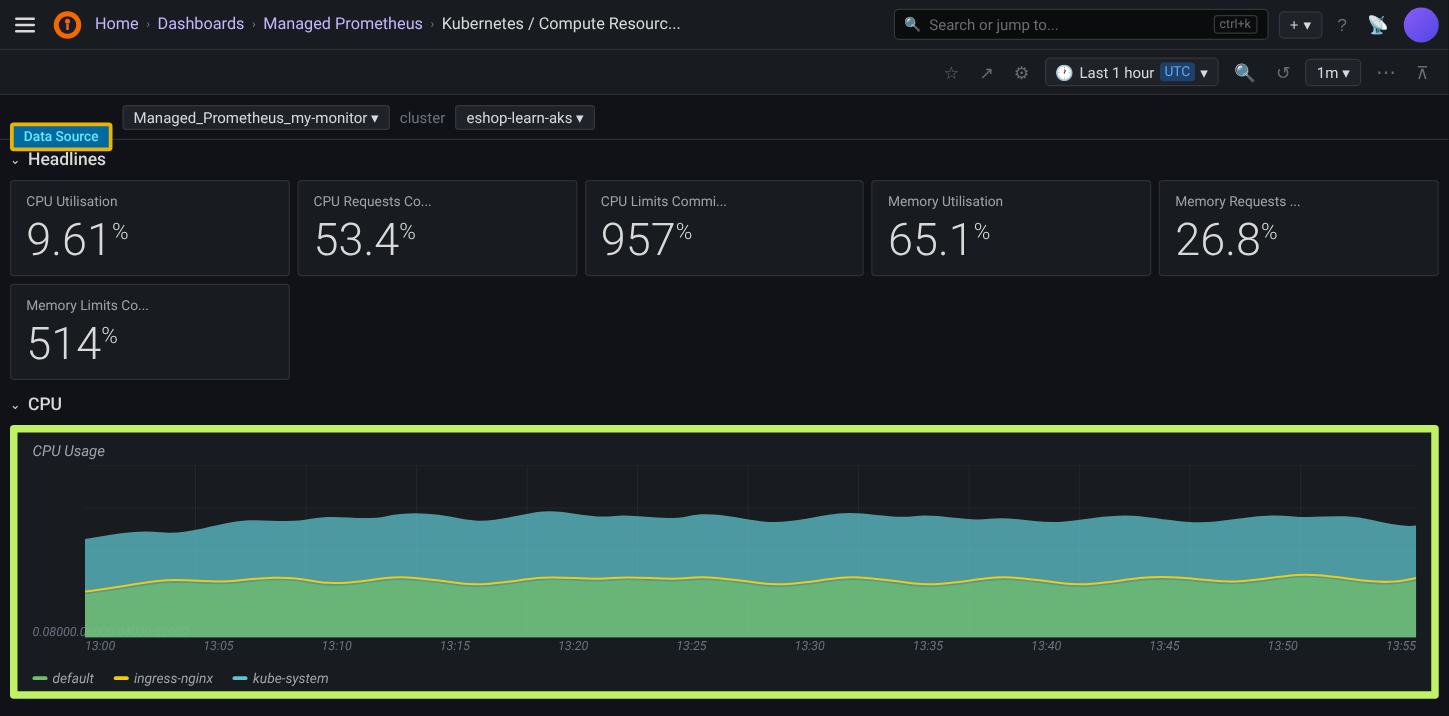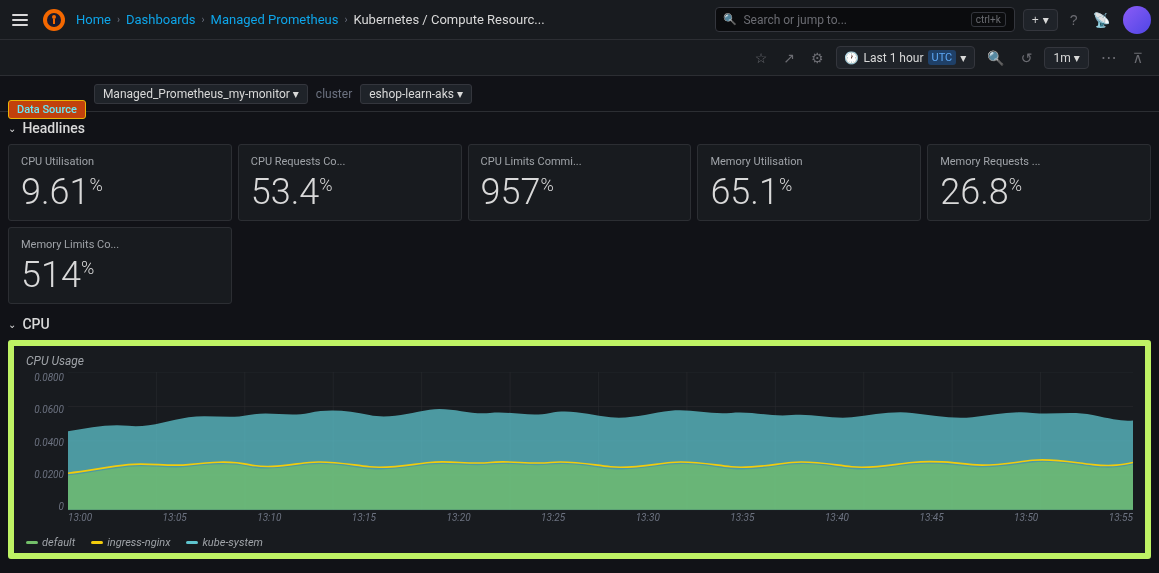--- a/index.html
+++ b/index.html
@@ -78,21 +78,21 @@
       display: flex;
       align-items: center;
       height: 36px;
       background: #181b1f;
       border-bottom: 1px solid #2c2e33;
       padding: 0 12px;
       gap: 6px;
       font-size: 13px;
     }
     .breadcrumb-item {
-      color: #0ea5e9;
+      color: #c4b5fd;
     }
     .breadcrumb-item.active {
       color: #d9d9d9;
     }
     .breadcrumb-sep {
       color: #6c7280;
       font-size: 10px;
     }
     .time-range {
       display: flex;
@@ -129,22 +129,22 @@
     .filter-bar {
       display: flex;
       align-items: center;
       height: 36px;
       background: #111217;
       border-bottom: 1px solid #2c2e33;
       padding: 0 8px;
       gap: 8px;
     }
     .filter-tag {
-      background: #c2410c;
-      border: 1px solid #eab308;
+      background: #0369a1;
+      border: 3px solid #eab308;
       color: #67e8f9;
       border-radius: 3px;
       padding: 2px 8px;
       font-size: 11px;
       font-weight: 500;
       margin-top: 31px;
     }
     .filter-select {
       background: #1f2329;
       border: 1px solid #34363d;
@@ -237,21 +237,21 @@
       position: relative;
       height: 160px;
     }
     .chart-y-labels {
       position: absolute;
       left: 0;
       top: 0;
       bottom: 20px;
       width: 42px;
       display: flex;
-      flex-direction: column;
+      flex-direction: row;
       justify-content: space-between;
       align-items: flex-end;
       padding-right: 4px;
       font-size: 10px;
       color: #6c7280;
     }
     .chart-area {
       position: absolute;
       left: 42px;
       right: 0;

